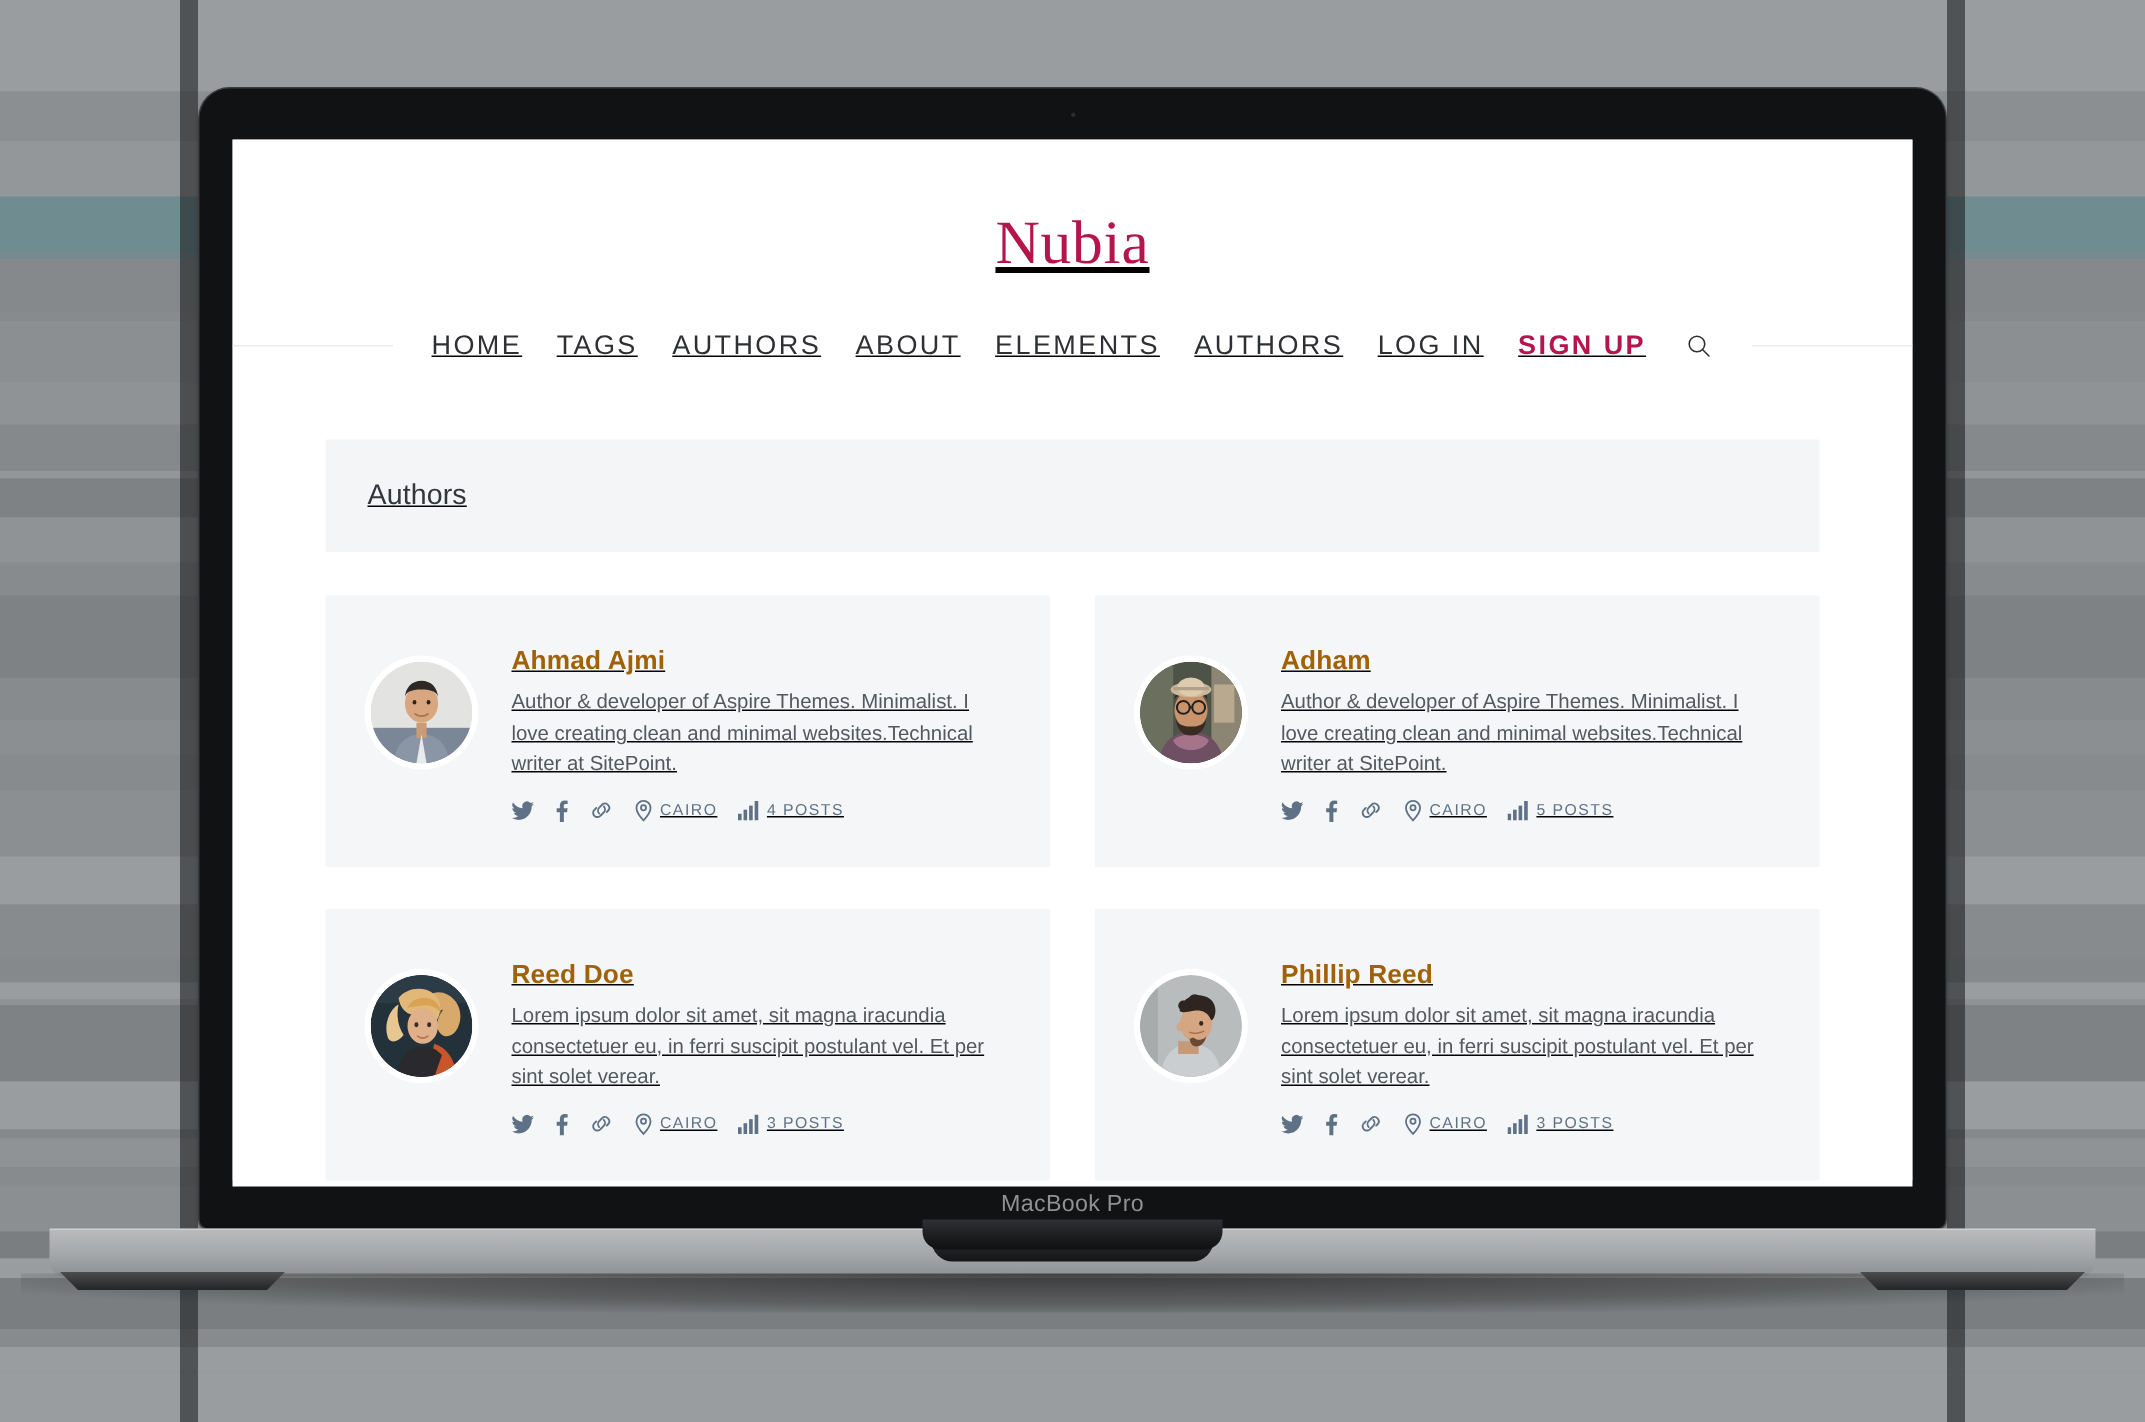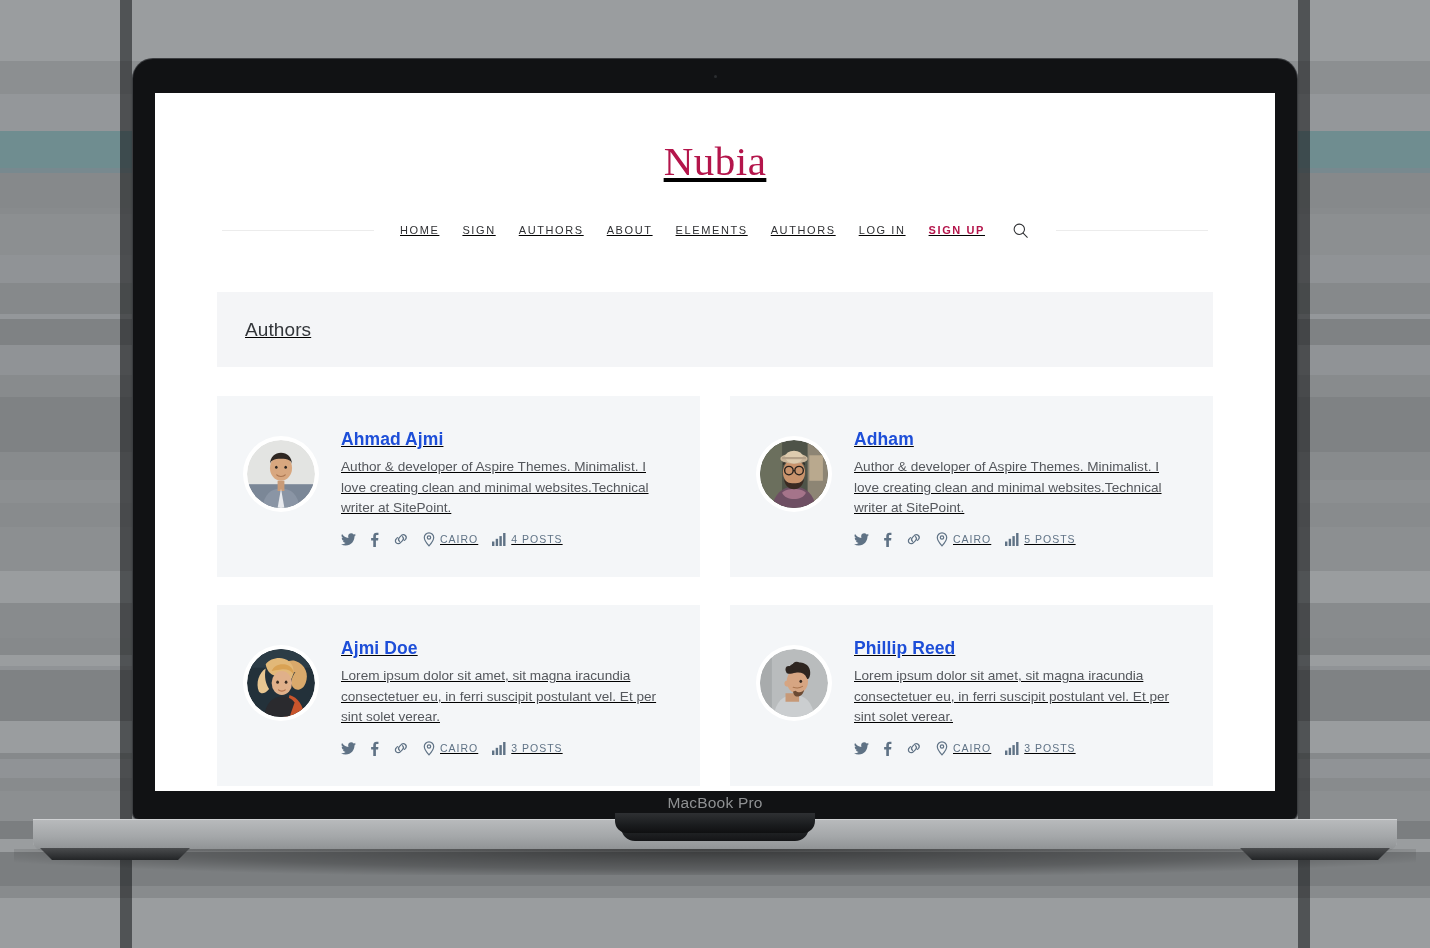--- a/index.html
+++ b/index.html
@@ -97,21 +97,21 @@
     margin-top: 38px;
     display: flex; align-items: center; justify-content: center;
     gap: 0;
   }
   .nav-rule { height: 1px; background: #ececec; width: 152px; }
   .nav-links {
     display: flex; align-items: center; gap: 23px;
     padding: 0 26px;
   }
   .nav-link {
-    font-size: 11px;
+    font-size: 18px;
     letter-spacing: 1.6px;
     color: #2f3033;
     text-decoration: none;
     font-weight: 500;
     white-space: nowrap;
   }
   .nav-link.accent { color: #b4154b; font-weight: 700; }
   .search-btn {
     display: inline-flex; align-items: center; justify-content: center;
     width: 20px; height: 20px; background: none; border: 0; cursor: pointer;
@@ -152,21 +152,21 @@
     margin-top: 8px;
   }
   .avatar {
     width: 100%; height: 100%;
     border-radius: 50%;
     overflow: hidden;
     display: block;
   }
   .card-body { flex: 1 1 auto; min-width: 0; padding-top: 1px; }
   .author-name {
-    font-size: 17.5px; font-weight: 700; color: #1d4ed8;
+    font-size: 17.5px; font-weight: 700; color: #a16207;
     letter-spacing: .1px; margin-bottom: 7px;
   }
   .author-bio {
     font-size: 13.6px; line-height: 1.52; color: #55585d;
     max-width: 330px;
   }
   .meta {
     margin-top: 13px;
     display: flex; align-items: center; gap: 14px;
     color: #5f7285;
@@ -235,21 +235,21 @@
 
   <div id="screen">
     <div class="site">
 
       <div class="logo">Nubia</div>
 
       <div class="navbar">
         <div class="nav-rule"></div>
         <div class="nav-links">
           <a class="nav-link" href="#">HOME</a>
-          <a class="nav-link" href="#">SIGN</a>
+          <a class="nav-link" href="#">TAGS</a>
           <a class="nav-link" href="#">AUTHORS</a>
           <a class="nav-link" href="#">ABOUT</a>
           <a class="nav-link" href="#">ELEMENTS</a>
           <a class="nav-link" href="#">AUTHORS</a>
           <a class="nav-link" href="#">LOG IN</a>
           <a class="nav-link accent" href="#">SIGN UP</a>
           <button class="search-btn">
             <span class="icn">
               <svg width="17" height="17" viewBox="0 0 20 20" fill="none">
                 <circle cx="8.6" cy="8.6" r="6.1" stroke="#2f3033" stroke-width="1.25"></circle>
@@ -442,21 +442,21 @@
                     <path d="M29 26c2-6 9-9 15-8 7 1 11 6 11 12-3-5-9-7-15-6-5 1-9 1-11 2z" fill="#d9a254"></path>
                     <ellipse cx="36" cy="39" rx="1.6" ry="1.9" fill="#3a2c23"></ellipse>
                     <ellipse cx="46" cy="39" rx="1.6" ry="1.9" fill="#3a2c23"></ellipse>
                     <path d="M37 48c2 2 6 2 8 0" stroke="#b5744f" stroke-width="1.3" fill="none" stroke-linecap="round"></path>
                     <path d="M14 50c-4-10 0-22 8-27-2 10 0 18 4 24-4 5-9 7-12 3z" fill="#e8c691"></path>
                   </g>
                 </svg>
               </span>
             </div>
             <div class="card-body">
-              <div class="author-name">Ajmi Doe</div>
+              <div class="author-name">Reed Doe</div>
               <div class="author-bio">Lorem ipsum dolor sit amet, sit magna iracundia consectetuer eu, in ferri suscipit postulant vel. Et per sint solet verear.</div>
               <div class="meta">
                 <a href="#">
                   <span class="icn">
                     <svg width="15" height="13" viewBox="0 0 16 13" fill="#5f7285">
                         <path d="M16 1.54c-.59.26-1.22.44-1.89.52a3.3 3.3 0 0 0 1.45-1.82c-.64.38-1.34.65-2.09.8A3.28 3.28 0 0 0 7.79 4.03c0 .26.03.51.08.75A9.32 9.32 0 0 1 1.11.6a3.28 3.28 0 0 0 1.02 4.38c-.54-.02-1.05-.17-1.49-.41v.04a3.28 3.28 0 0 0 2.63 3.22 3.3 3.3 0 0 1-1.48.06 3.28 3.28 0 0 0 3.06 2.28A6.59 6.59 0 0 1 0 11.53a9.29 9.29 0 0 0 5.03 1.47c6.04 0 9.34-5 9.34-9.33v-.43A6.6 6.6 0 0 0 16 1.54z"></path>
                       </svg>
                   </span>
                 </a>
                 <a href="#">

